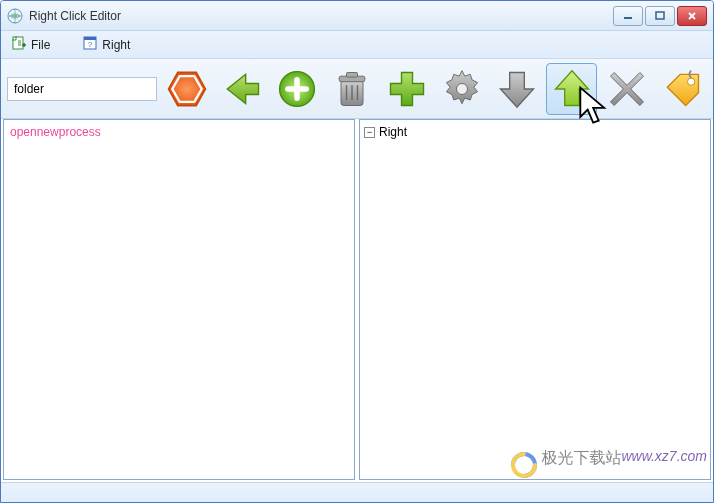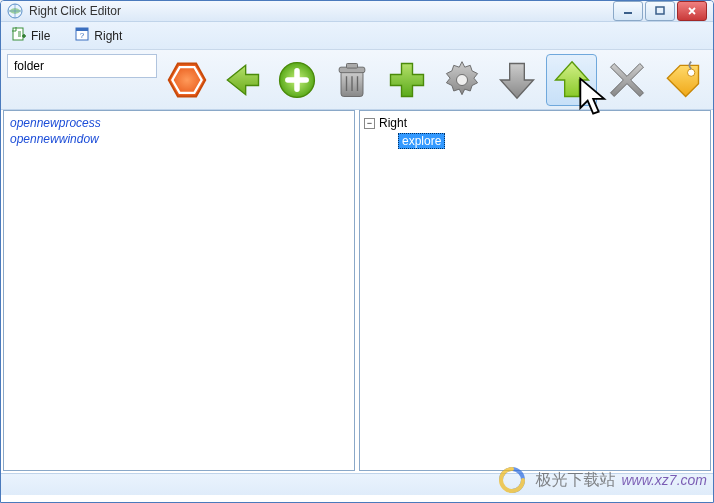--- a/index.html
+++ b/index.html
@@ -1,40 +1,40 @@
 <!DOCTYPE html>
 <html><head>
 <meta charset="utf-8">
 <style>
   * { box-sizing: border-box; margin: 0; padding: 0; }
   body { font-family: "Segoe UI", Tahoma, sans-serif; font-size: 12px; background: #fff; }
   .window { width: 714px; height: 503px; border: 1px solid #4a7abc; border-radius: 4px 4px 0 0; overflow: hidden; box-shadow: 0 0 6px rgba(0,0,0,0.2); position: relative; }
-  .titlebar { height: 21px; background: linear-gradient(#f3f8fe,#dce9f8); display: flex; align-items: center; padding: 0 6px; border-bottom: 1px solid #c0d4ea; }
+  .titlebar { height: 30px; background: linear-gradient(#f3f8fe,#dce9f8); display: flex; align-items: center; padding: 0 6px; border-bottom: 1px solid #c0d4ea; }
   .titlebar .app-icon { width: 16px; height: 16px; margin-right: 6px; }
   .titlebar .title { flex: 1; color: #333; font-size: 12px; }
   .win-controls { display: flex; gap: 2px; }
   .win-btn { width: 30px; height: 20px; border: 1px solid #8aa8c8; border-radius: 3px; background: linear-gradient(#f5faff,#d6e7f7); display:flex; align-items:center; justify-content:center; cursor:pointer; }
   .win-btn.close { background: linear-gradient(#f08080,#c93a3a); border-color:#a02828; }
   .win-btn svg { width:12px; height:10px; }
-  .menubar { height: 28px; background: linear-gradient(#eaf3fd,#dfecfa); display:flex; align-items:center; padding: 0 6px; gap: 16px; border-bottom: 1px solid #c8d8ea; }
+  .menubar { height: 28px; background: linear-gradient(#eaf3fd,#dfecfa); display:flex; align-items:center; padding: 0 6px; gap: 24px; border-bottom: 1px solid #c8d8ea; }
   .menu-item { display:flex; align-items:center; gap:4px; cursor:pointer; padding: 2px 4px; color:#222; }
-  .toolbar { height: 60px; background: linear-gradient(#f2f7fd,#e3eef9); display:flex; align-items:flex-start; padding: 4px 6px; gap: 4px; border-bottom: 1px solid #c0d4ea; }
+  .toolbar { height: 60px; background: linear-gradient(#f2f7fd,#e3eef9); display:flex; align-items:center; padding: 16px 6px; gap: 4px; border-bottom: 1px solid #c0d4ea; }
   .path-input { width: 150px; height: 24px; background:#fff; border:1px solid #b0c4de; padding: 2px 6px; font-size:12px; }
   .tool-btn { width: 52px; height: 52px; display:flex; align-items:center; justify-content:center; border-radius:4px; cursor:pointer; position:relative; }
   .tool-btn.selected { background: linear-gradient(#e4f0fc,#c7e0f8); border:1px solid #6fa8dc; }
   .tool-btn svg { width: 44px; height: 44px; }
   .content { display:flex; height: calc(503px - 30px - 28px - 60px - 22px); }
   .pane { flex:1; background:#fff; border:1px solid #8aa8c8; margin:0 2px 2px 2px; padding:4px; overflow:auto; }
-  .list-item { padding: 0 2px; cursor:pointer; color:#1d4ed8; line-height:16px;font-style:italic; }
+  .list-item { padding: 0 2px; cursor:pointer; color:#ec4899; line-height:16px; }
   .tree-row { display:flex; align-items:center; gap:4px; line-height:16px; }
   .tree-toggle { width:11px; height:11px; border:1px solid #888; display:flex; align-items:center; justify-content:center; font-size:9px; line-height:9px; cursor:pointer; background:#fff; }
   .tree-child { margin-left: 34px; margin-top:2px; }
   .sel { background:#3399ff; color:#fff; border:1px dotted #003366; padding:0 3px; display:inline-block; }
   .statusbar { height:22px; background: linear-gradient(#eaf3fd,#dfecfa); border-top:1px solid #c0d4ea; }
-  .watermark { position:absolute; right:6px; bottom:5px; opacity:0.7; display:flex; align-items:center; gap:6px; pointer-events:none; }
+  .watermark { position:absolute; right:6px; bottom:20px; opacity:0.7; display:flex; align-items:flex-start; pointer-events:none; }
   .watermark .txt1 { color:#555; font-size:16px; font-weight:500; }
   .watermark .txt2 { color:#4c1d95; font-size:14px; font-style:italic; }
   .cursor-overlay { position:absolute; pointer-events:none; }
 </style>
 </head>
 <body>
 
 <div class="window">
 
   <div class="titlebar">
@@ -228,29 +228,25 @@
           <circle cx="34" cy="16" r="4" fill="#fff" stroke="#c88808"></circle>
           <path d="M34 4 Q30 8 34 12" fill="none" stroke="#888" stroke-width="2"></path>
         </svg>
 
     </div>
   </div>
 
   <div class="content">
     <div class="pane">
       <div class="list-item">opennewprocess</div>
-      <div class="list-item">opennewwindow</div>
     </div>
     <div class="pane">
       <div class="tree-row">
         <span class="tree-toggle">−</span>
         <span>Right</span>
-      </div>
-      <div class="tree-child">
-        <span class="sel">explore</span>
       </div>
     </div>
   </div>
 
   <div class="statusbar"></div>
 
   <div class="watermark">
     <svg width="34" height="34" viewBox="0 0 34 34">
         <path d="M6 17 A11 11 0 1 1 17 28" fill="none" stroke="#2a6adf" stroke-width="4" stroke-linecap="round"></path>
         <path d="M28 17 A11 11 0 1 1 17 6" fill="none" stroke="#f0b818" stroke-width="4" stroke-linecap="round"></path>

